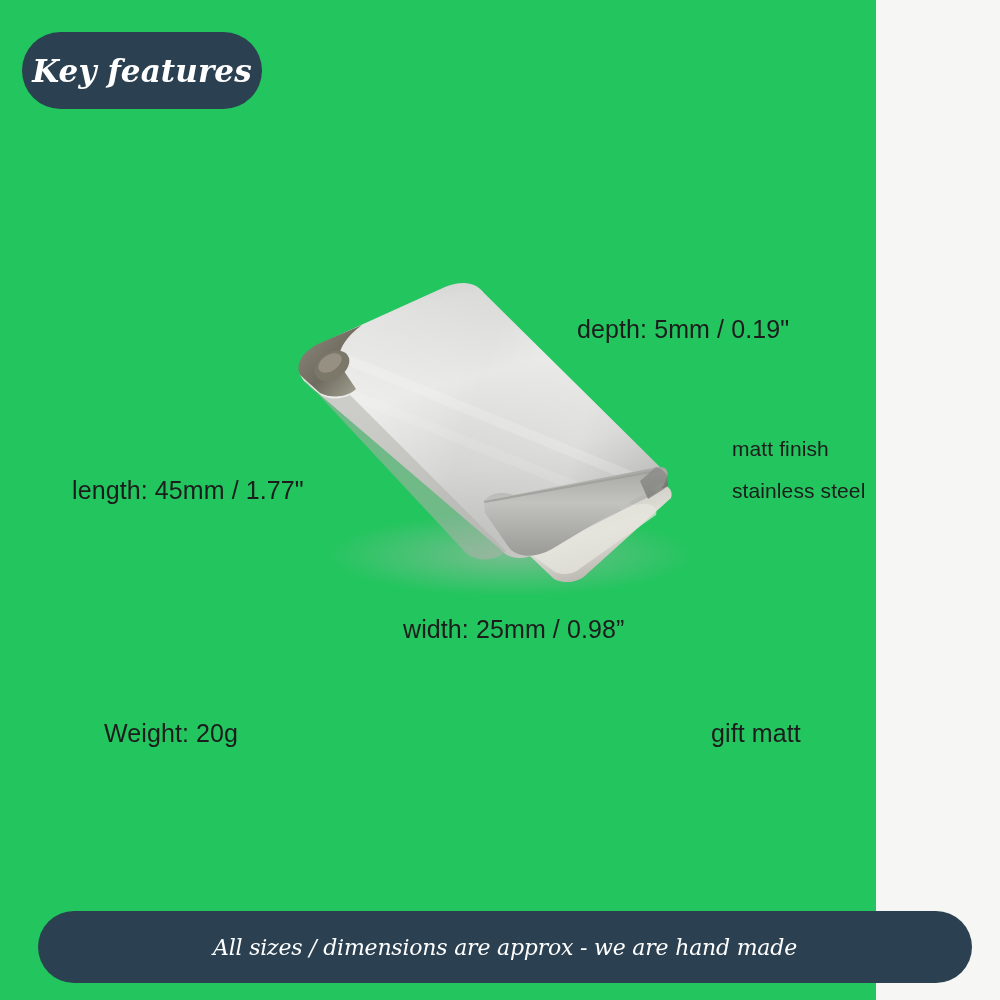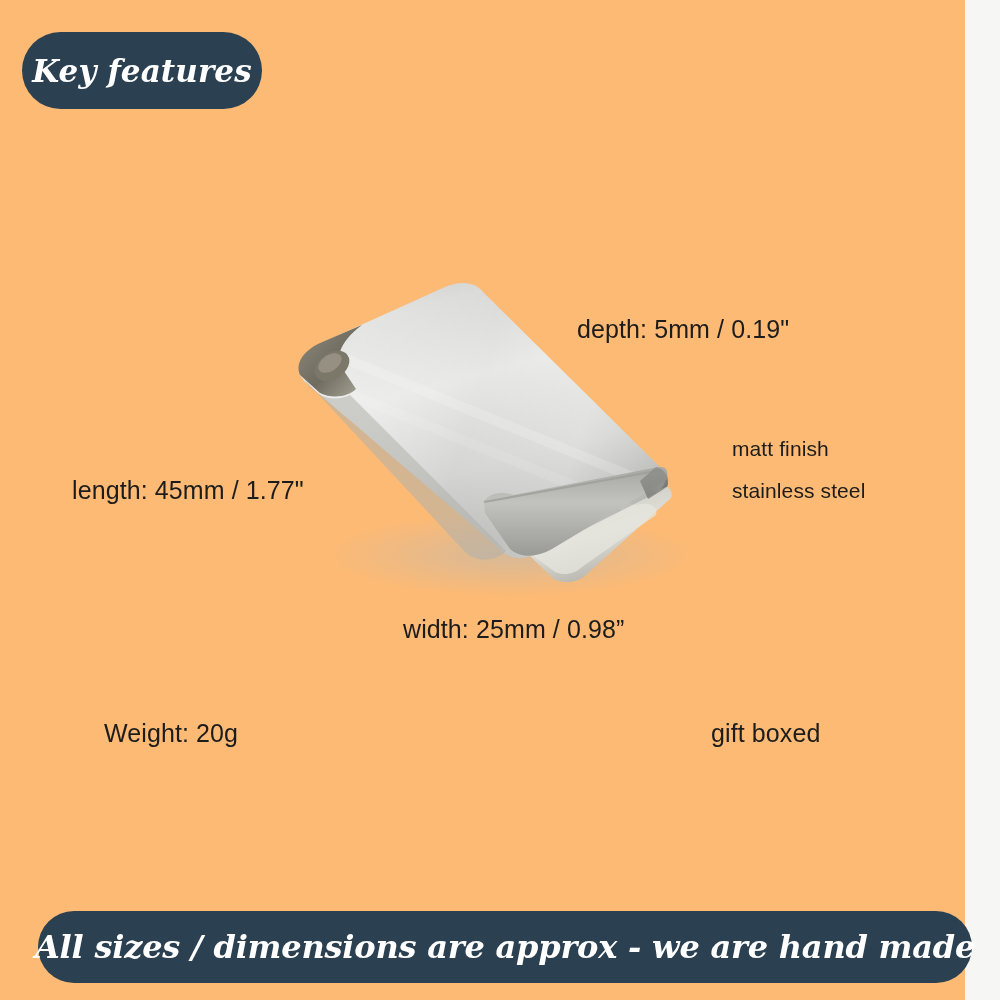--- a/index.html
+++ b/index.html
@@ -10,23 +10,23 @@
     width: 1000px;
     height: 1000px;
     background: #f6f6f4;
     font-family: "Liberation Sans", sans-serif;
     overflow: hidden;
     position: relative;
   }
 
   #page {
     position: relative;
-    width: 965px;
+    width: 876px;
     height: 1000px;
-    background: #fdba74;
+    background: #22c55e;
   }
 
   
   .badge-top {
     position: absolute;
     left: 22px;
     top: 32px;
     width: 240px;
     height: 77px;
     background: #2b4050;
@@ -57,22 +57,22 @@
     border-radius: 36px;
     display: flex;
     align-items: center;
     justify-content: center;
     box-sizing: border-box;
   }
   .banner-bottom-label {
     color: #ffffff;
     font-family: "DejaVu Serif", "Liberation Serif", serif;
     font-style: italic;
-    font-weight: 700;
-    font-size: 32px;
+    font-weight: 400;
+    font-size: 22px;
     letter-spacing: -0.2px;
     white-space: nowrap;
   }
 
   
   .anno {
     position: absolute;
     color: #1c1c1c;
     font-family: "Liberation Sans", sans-serif;
     font-size: 25px;
@@ -211,19 +211,19 @@
 
   <div class="anno anno-width">width: 25mm / 0.98”</div>
 
   <div class="anno-material">
     <div>matt  finish</div>
     <div>stainless steel</div>
   </div>
 
   <div class="anno anno-weight">Weight: 20g</div>
 
-  <div class="anno anno-gift">gift boxed</div>
+  <div class="anno anno-gift">gift matt</div>
 
   <div class="banner-bottom">
     <span class="banner-bottom-label">All sizes / dimensions are approx - we are hand made</span>
   </div>
 
 </div>
 
 </body></html>

